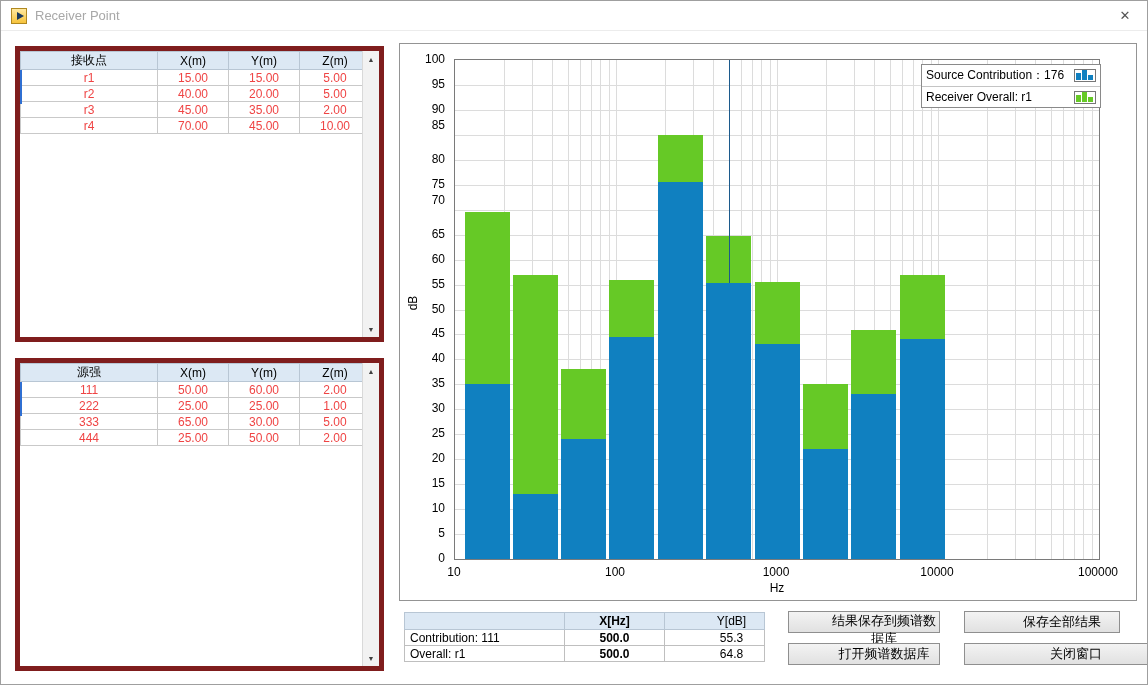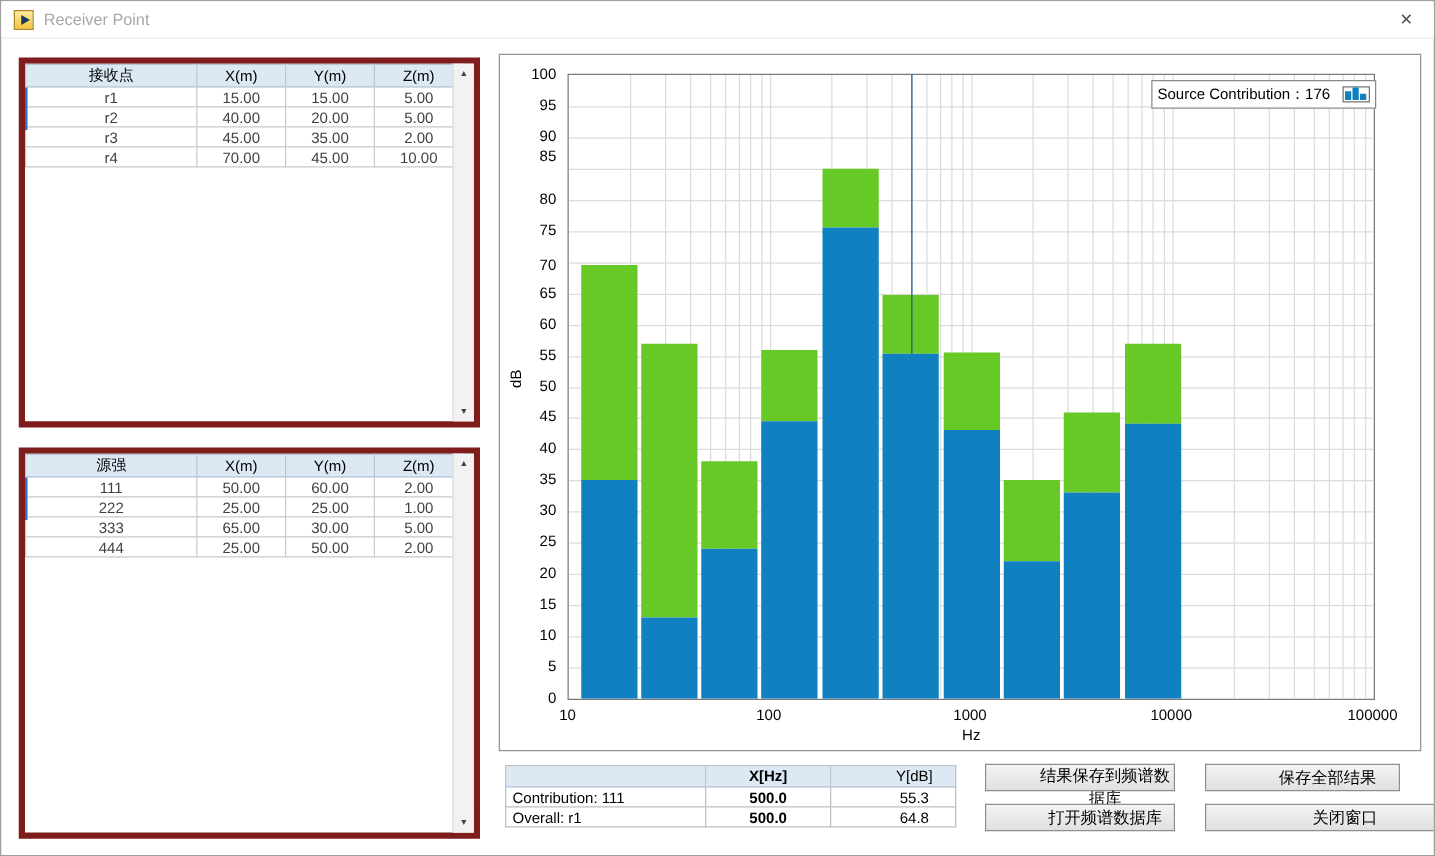--- a/index.html
+++ b/index.html
@@ -14,21 +14,21 @@
   .title-text { position:absolute; left:34px; top:0; line-height:30px; font-size:13px; color:#a8a8a8; }
   .close-btn { position:absolute; right:0; top:0; width:44px; height:30px; text-align:center; line-height:30px; font-size:13px; color:#555; cursor:pointer; }
 
   
   .panel { position:absolute; background:#fff; border:5px solid #7f1d1d; }
   .panel-receiver { left:14px; top:45px; width:369px; height:296px; }
   .panel-source   { left:14px; top:357px; width:369px; height:313px; }
 
   table.data-table { border-collapse:collapse; table-layout:fixed; width:350px; font-size:12px; }
   table.data-table th { height:18px; background:#dce8f4; border:1px solid #b8c6d4; font-weight:normal; color:#000; }
-  table.data-table td { height:16px; border:1px solid #c9c9c9; text-align:center; color:#404040; }
+  table.data-table td { height:16px; border:1px solid #c9c9c9; text-align:center; color:#ef4444; }
   table.data-table th:nth-child(1), table.data-table td:nth-child(1) { width:137px; }
   table.data-table th:nth-child(2), table.data-table td:nth-child(2) { width:71px; }
   table.data-table th:nth-child(3), table.data-table td:nth-child(3) { width:71px; }
   table.data-table th:nth-child(4), table.data-table td:nth-child(4) { width:71px; }
 
   .sel-strip { position:absolute; left:0; top:19px; width:2px; height:34px; background:#2f6fd2; }
 
   .vscroll { position:absolute; right:0; top:0; bottom:0; width:17px; background:#f2f2f2; border-left:1px solid #d9d9d9;
              display:flex; flex-direction:column; justify-content:space-between; align-items:center; }
   .scroll-arrow { width:16px; height:16px; display:flex; align-items:center; justify-content:center;
@@ -181,21 +181,21 @@
         <div class="ytick" style="top: 399.2px;">20</div>
         <div class="ytick" style="top: 374.3px;">25</div>
         <div class="ytick" style="top: 349.3px;">30</div>
         <div class="ytick" style="top: 324.4px;">35</div>
         <div class="ytick" style="top: 299.4px;">40</div>
         <div class="ytick" style="top: 274.4px;">45</div>
         <div class="ytick" style="top: 249.5px;">50</div>
         <div class="ytick" style="top: 224.5px;">55</div>
         <div class="ytick" style="top: 199.6px;">60</div>
         <div class="ytick" style="top: 174.6px;">65</div>
-        <div class="ytick" style="top: 153px; text-align: center;">70</div>
+        <div class="ytick" style="top: 141px; text-align: center;">70</div>
         <div class="ytick" style="top: 124.8px;">75</div>
         <div class="ytick" style="top: 99.8px;">80</div>
         <div class="ytick" style="top: 66px;">85</div>
         <div class="ytick" style="top: 49.9px;">90</div>
         <div class="ytick" style="top: 25px;">95</div>
         <div class="ytick" style="top: 0px;">100</div>
       </div>
     <div class="plot-area">
         <div class="grid-h" style="top: 474.1px;"></div>
         <div class="grid-h" style="top: 449.1px;"></div>
@@ -283,20 +283,28 @@
     <div class="xlabel">Hz</div>
     <div class="legend">
         <div class="legend-row">
           <span>Source Contribution：176</span>
           <span class="legend-icon">
             <i style="background: rgb(16, 128, 192); height: 7px;"></i>
             <i style="background: rgb(16, 128, 192); height: 10px;"></i>
             <i style="background: rgb(16, 128, 192); height: 5px;"></i>
           </span>
         </div>
+        <div class="legend-row">
+          <span>Receiver Overall: r1</span>
+          <span class="legend-icon">
+            <i style="background: rgb(102, 201, 38); height: 7px;"></i>
+            <i style="background: rgb(102, 201, 38); height: 10px;"></i>
+            <i style="background: rgb(102, 201, 38); height: 5px;"></i>
+          </span>
+        </div>
       </div>
   </div>
 
   <table class="readout" data-table="readout_table">
       <thead>
         <tr>
           <th></th>
           <th>X[Hz]</th>
           <th>Y[dB]</th>
         </tr>

